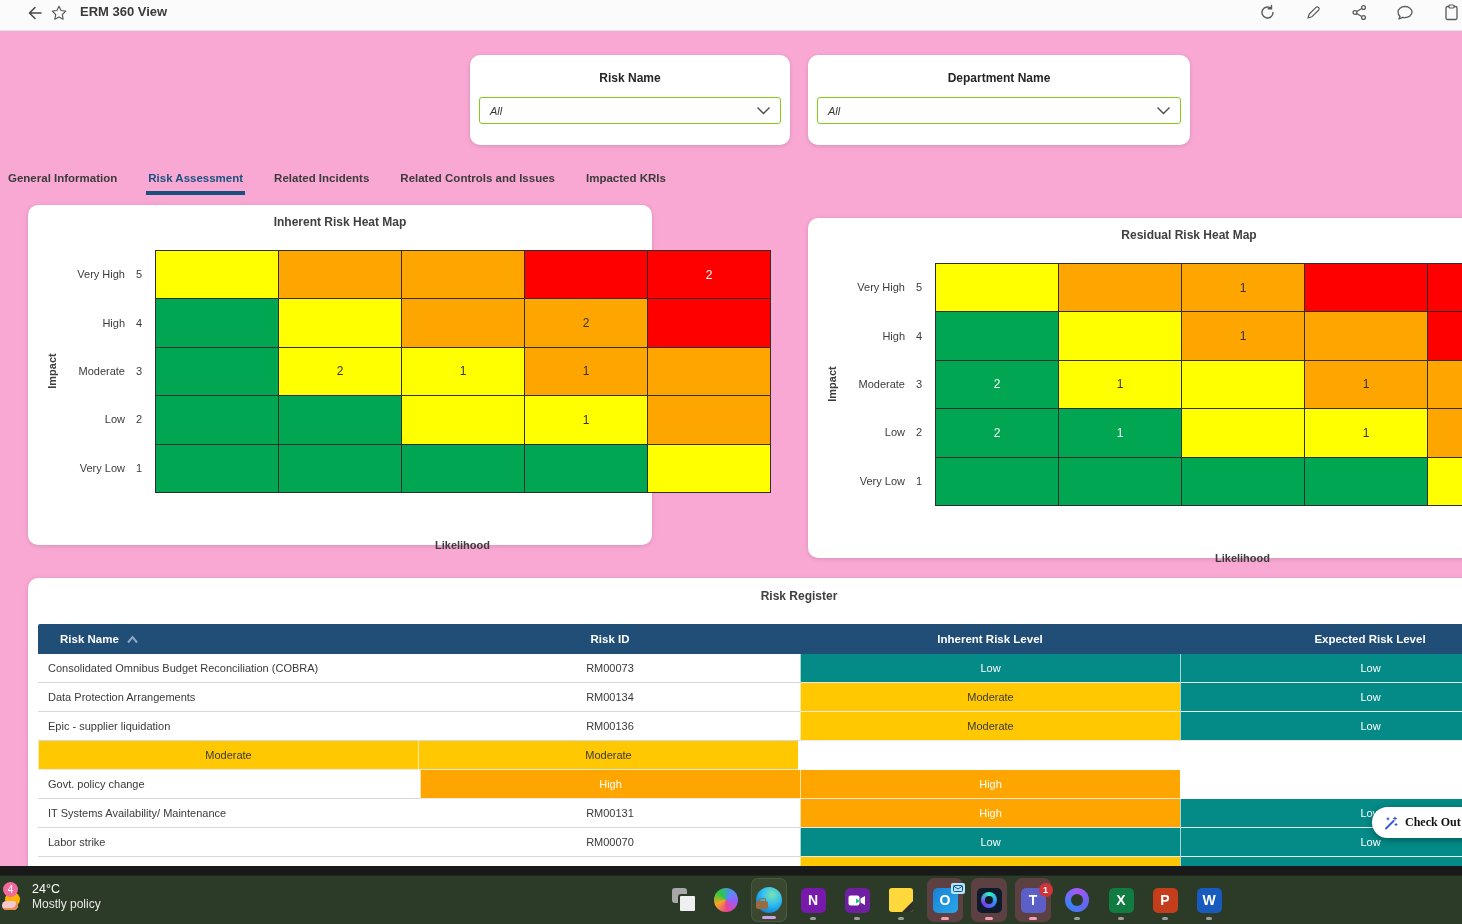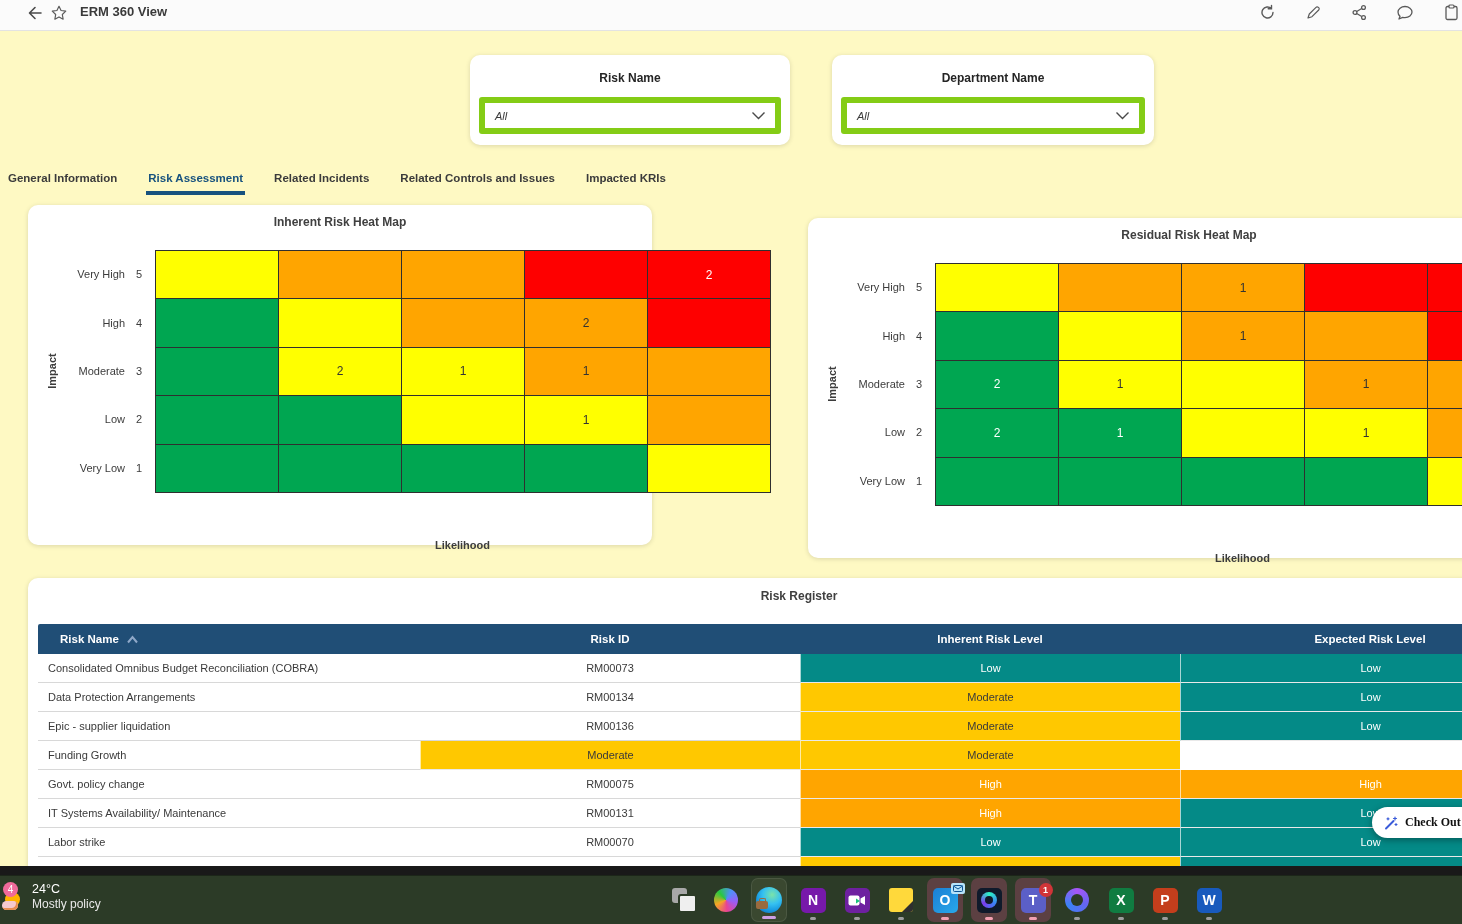--- a/index.html
+++ b/index.html
@@ -1,28 +1,28 @@
 <!DOCTYPE html>
 <html><head>
 <meta charset="utf-8">
 <style>
   html,body{margin:0;padding:0;background:#555;}
-  .screen{position:relative;width:1462px;height:924px;overflow:hidden;background:#fef9c3;
+  .screen{position:relative;width:1462px;height:924px;overflow:hidden;background:#f9a8d4;
     font-family:"Liberation Sans",sans-serif;-webkit-font-smoothing:antialiased;}
   
   .appbar{position:absolute;left:0;top:0;width:1462px;height:30px;background:#FBFBFB;border-bottom:1px solid #E3E3E3;}
   .appbar .back{position:absolute;left:24px;top:3px;width:22px;height:22px;background:none;border:none;cursor:pointer;padding:0;}
   .appbar .fav{position:absolute;left:48px;top:3px;width:22px;height:22px;background:none;border:none;cursor:pointer;padding:0;}
   .appbar-title{position:absolute;left:80px;top:4px;font-size:13px;font-weight:bold;color:#3A3A3A;}
   .appbar-icons{position:absolute;right:0;top:3px;display:flex;gap:24px;padding-right:-6px;}
   .appbar-icons button{width:22px;height:22px;background:none;border:none;padding:0;cursor:pointer;}
   
   .filter-card{position:absolute;top:55px;height:90px;background:#fff;border-radius:10px;box-shadow:0 1px 5px rgba(0,0,0,.14);}
   .filter-label{position:absolute;left:0;right:0;top:16px;text-align:center;font-size:12px;font-weight:bold;color:#252525;}
-  .filter-select{position:absolute;left:9px;right:9px;top:42px;height:25px;border:6px solid #84cc16;border-radius:3px;background:#fff;display:flex;align-items:center;cursor:pointer;}
+  .filter-select{position:absolute;left:9px;right:9px;top:42px;height:25px;border:1px solid #84cc16;border-radius:3px;background:#fff;display:flex;align-items:center;cursor:pointer;}
   .filter-value{font-style:italic;font-size:11px;color:#3A3A3A;padding-left:10px;flex:1;}
   .filter-chevron{padding-right:9px;display:flex;}
   
   .tabs{position:absolute;left:8px;top:170px;display:flex;gap:31px;}
   .tab{position:relative;font-size:11.5px;font-weight:bold;color:#3B3B3B;cursor:pointer;padding:2px 0;}
   .tab.active{color:#17527E;}
   .tab.active::after{content:'';position:absolute;left:-2px;right:-2px;bottom:-9px;height:4px;background:#17527E;}
   
   .card{position:absolute;background:#fff;border-radius:10px;box-shadow:0 1px 5px rgba(0,0,0,.14);}
   
@@ -149,21 +149,21 @@
     <div class="filter-label">Risk Name</div>
     <div class="filter-select">
       <span class="filter-value">All</span>
       <span class="filter-chevron">
         <svg width="15" height="9" viewBox="0 0 15 9">
             <polyline points="1.5,1.5 7.5,7.5 13.5,1.5" fill="none" stroke="#4A4A4A" stroke-width="1.4"></polyline>
           </svg>
       </span>
     </div>
   </section>
-  <section class="filter-card" style="left:832px;width:322px;">
+  <section class="filter-card" style="left:808px;width:382px;">
     <div class="filter-label">Department Name</div>
     <div class="filter-select">
       <span class="filter-value">All</span>
       <span class="filter-chevron">
         <svg width="15" height="9" viewBox="0 0 15 9">
             <polyline points="1.5,1.5 7.5,7.5 13.5,1.5" fill="none" stroke="#4A4A4A" stroke-width="1.4"></polyline>
           </svg>
       </span>
     </div>
   </section>
@@ -313,27 +313,25 @@
             <div class="tcell c-level" style="background: rgb(255, 200, 0); color: rgb(58, 58, 58);">Moderate</div>
             <div class="tcell c-level" style="background: rgb(4, 138, 135); color: rgb(255, 255, 255);">Low</div>
           </div>
           <div class="trow">
             <div class="tcell c-name">Epic - supplier liquidation</div>
             <div class="tcell c-id">RM00136</div>
             <div class="tcell c-level" style="background: rgb(255, 200, 0); color: rgb(58, 58, 58);">Moderate</div>
             <div class="tcell c-level" style="background: rgb(4, 138, 135); color: rgb(255, 255, 255);">Low</div>
           </div>
           <div class="trow">
-            <div class="tcell c-name">Funding Growth</div>
             <div class="tcell c-level" style="background: rgb(255, 200, 0); color: rgb(58, 58, 58);">Moderate</div>
             <div class="tcell c-level" style="background: rgb(255, 200, 0); color: rgb(58, 58, 58);">Moderate</div>
           </div>
           <div class="trow">
             <div class="tcell c-name">Govt. policy change</div>
-            <div class="tcell c-id">RM00075</div>
             <div class="tcell c-level" style="background: rgb(255, 165, 0); color: rgb(255, 255, 255);">High</div>
             <div class="tcell c-level" style="background: rgb(255, 165, 0); color: rgb(255, 255, 255);">High</div>
           </div>
           <div class="trow">
             <div class="tcell c-name">IT Systems Availability/ Maintenance</div>
             <div class="tcell c-id">RM00131</div>
             <div class="tcell c-level" style="background: rgb(255, 165, 0); color: rgb(255, 255, 255);">High</div>
             <div class="tcell c-level" style="background: rgb(4, 138, 135); color: rgb(255, 255, 255);">Low</div>
           </div>
           <div class="trow">

